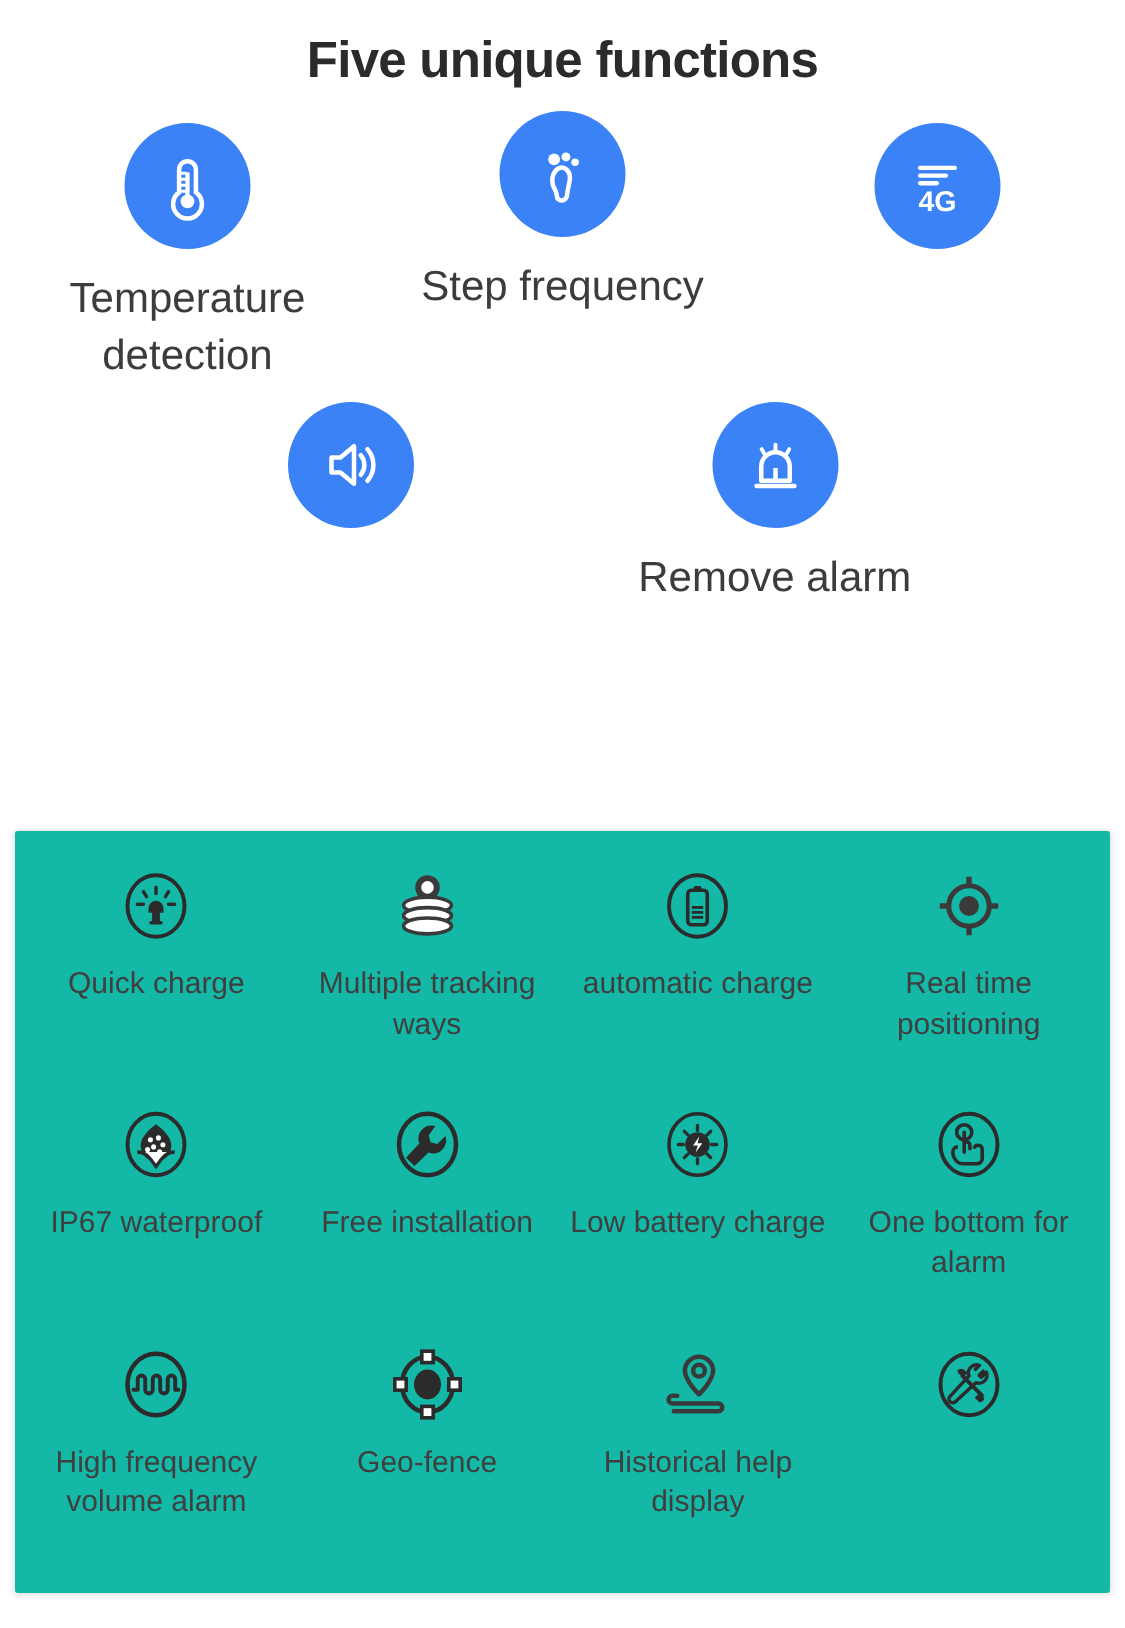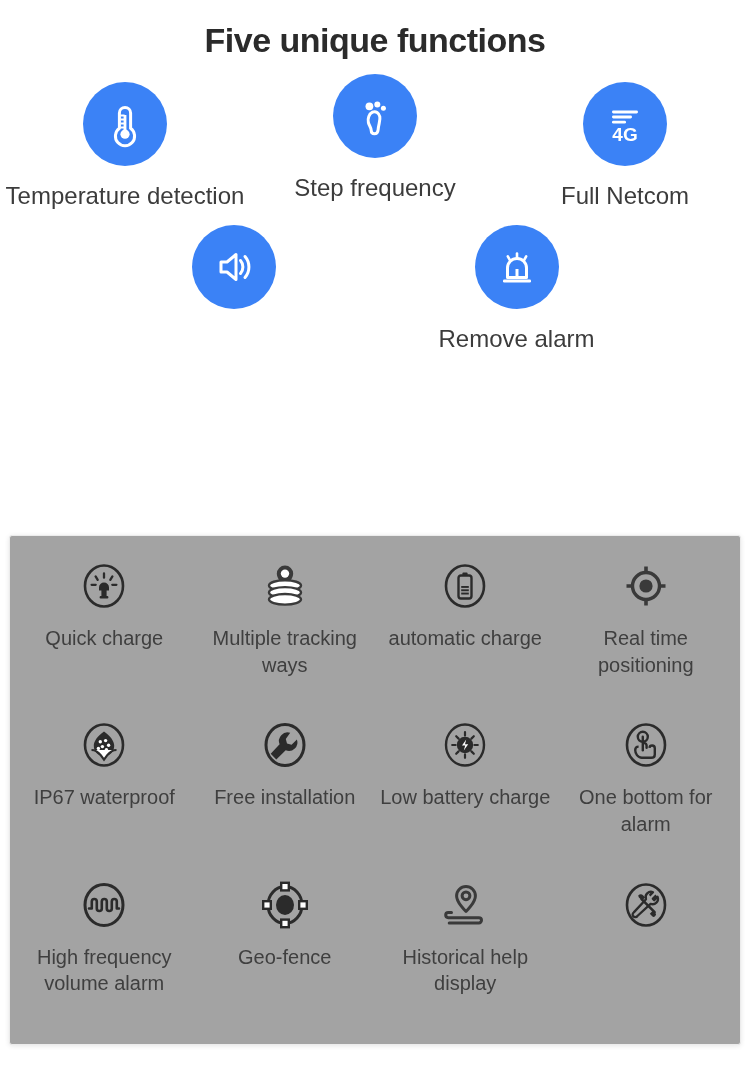--- a/index.html
+++ b/index.html
@@ -53,41 +53,41 @@
     border-radius: 50%;
     background: #3b82f6;
     display: flex;
     align-items: center;
     justify-content: center;
     flex: none;
   }
   .green-circle svg { display: block; }
   .green-label {
     margin-top: 14px;
-    font-size: 24px;
+    font-size: 28px;
     line-height: 1.36;
     color: #3c3c3c;
     max-width: 250px;
   }
 
   
   .gi-temp   { margin-top: 8px; }
   .gi-step   { margin-top: 0px; }
   .gi-netcom { margin-top: 8px; }
   .gi-volume { margin-top: 0px; }
   .gi-alarm  { margin-top: 0px; }
 
   
   .feature-card {
     position: absolute;
     left: 9px;
-    top: 535px;
+    top: 553px;
     width: 732px;
     height: 510px;
-    background: #a3a3a3;
+    background: #14b8a6;
     border: 1px solid #ececec;
     border-radius: 3px;
     box-shadow: 0 1px 5px rgba(0,0,0,0.10);
     box-sizing: border-box;
   }
   .grid {
     display: grid;
     grid-template-columns: repeat(4, 1fr);
     grid-template-rows: repeat(3, 1fr);
     width: 100%;
@@ -154,21 +154,20 @@
 
     <div class="green-item gi-netcom">
       <div class="green-circle">
         <svg width="52" height="52" viewBox="0 0 52 52" fill="none">
           <rect x="13" y="12.5" width="26" height="2.9" rx="1.4" fill="#ffffff"></rect>
           <rect x="13" y="17.6" width="20" height="2.9" rx="1.4" fill="#ffffff"></rect>
           <rect x="13" y="22.7" width="14" height="2.9" rx="1.4" fill="#ffffff"></rect>
           <text x="26" y="42.5" text-anchor="middle" font-family="Liberation Sans, sans-serif" font-size="19" font-weight="bold" fill="#ffffff">4G</text>
         </svg>
       </div>
-      <div class="green-label">Full Netcom</div>
     </div>
 
   </div>
 
   <div class="green-row green-row-2">
 
     <div class="green-item gi-volume">
       <div class="green-circle">
         <svg width="52" height="52" viewBox="0 0 52 52" fill="none">
           <path d="M13 21h6l9-7.5v25L19 31h-6z" stroke="#ffffff" stroke-width="3" stroke-linejoin="round"></path>

